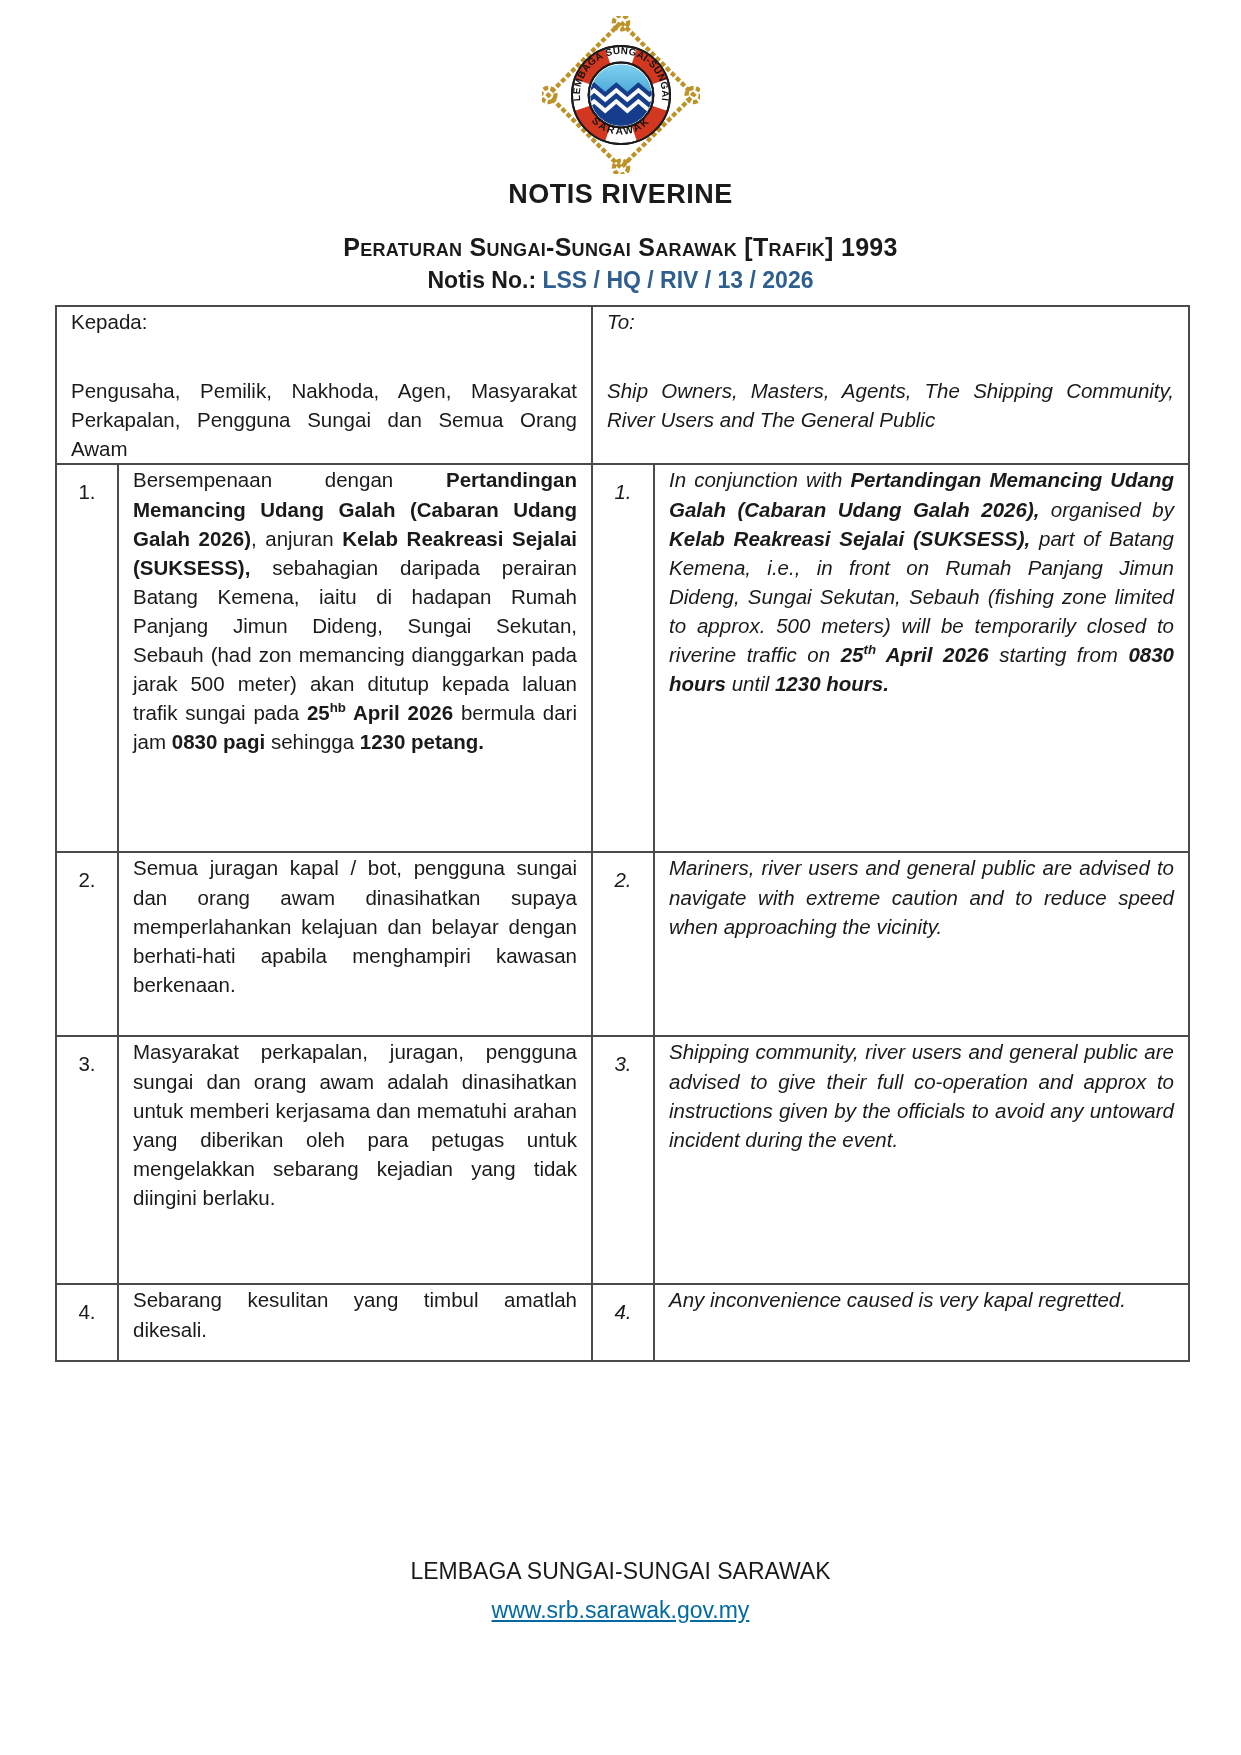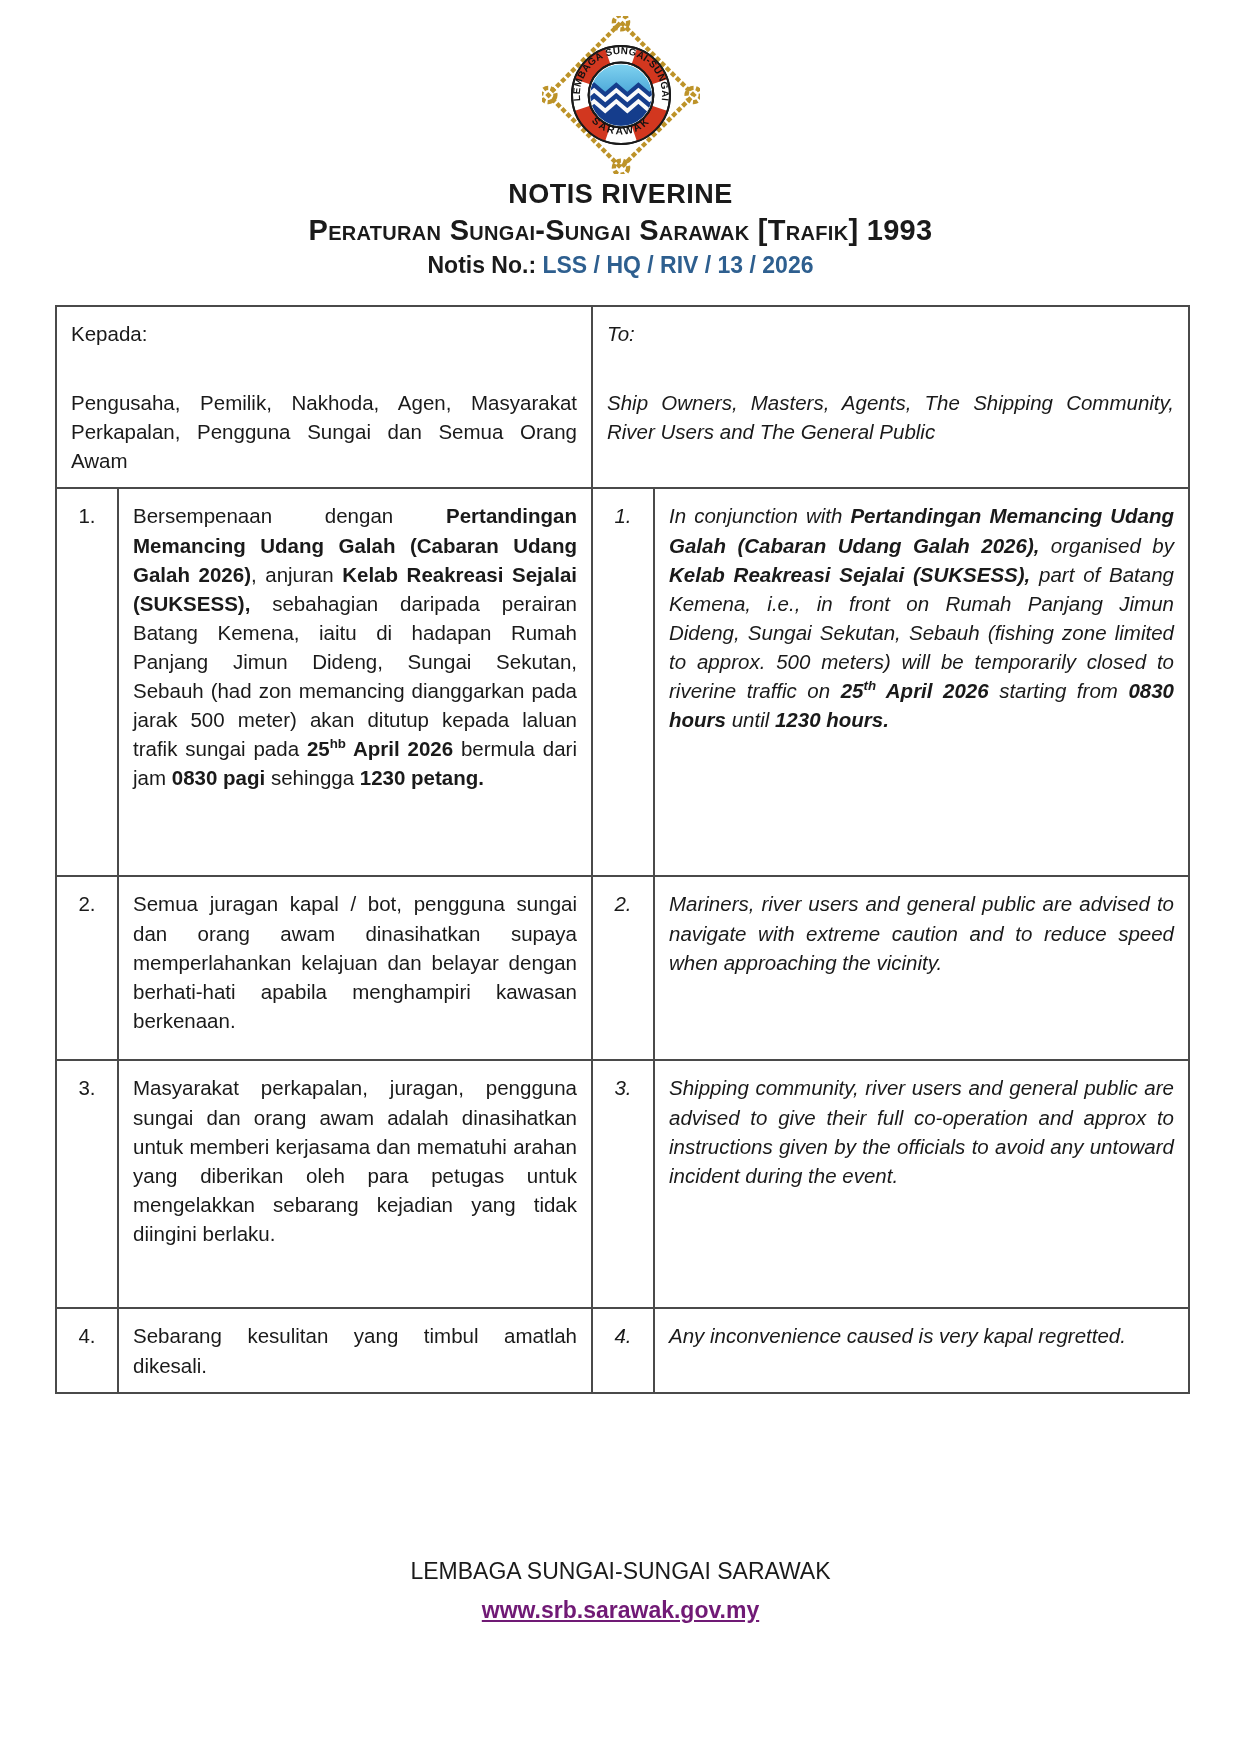--- a/index.html
+++ b/index.html
@@ -9,48 +9,48 @@
     margin:0 auto;
     background:#ffffff;
     font-family:"Liberation Sans","DejaVu Sans",sans-serif;
     color:#1a1a1a;
     overflow:hidden;
   }
   
   .logo-wrap{text-align:center;padding-top:16px;}
   .hdr{ text-align:center; line-height:1.25;}
   .hdr-title{font-size:27px;font-weight:bold;letter-spacing:.5px;}
-  .hdr-sub{font-size:29px;font-weight:bold;font-variant:small-caps;letter-spacing:.3px;margin-top:0;}
+  .hdr-sub{font-size:25px;font-weight:bold;font-variant:small-caps;letter-spacing:.3px;margin-top:20px;}
   .hdr-notis{font-size:23px;font-weight:bold;margin-top:3px;}
   .hdr-notis .no{color:#2E5F8F;}
   
   .tbl{
     position:absolute;left:55px;top:305px;width:1131px;
     border:2px solid #4a4a4a;
     font-size:20.5px;line-height:1.42;
   }
   .row{display:grid;border-bottom:2px solid #4a4a4a;}
   .row:last-child{border-bottom:none;}
   .row-addr{grid-template-columns:536px 1fr;min-height:154px;}
   .row-subject{min-height:110px;display:flex;align-items:center;justify-content:center;text-align:center;}
   .row-item{grid-template-columns:62px 474px 62px 1fr;}
-  .cell{padding:12px 14px;border-right:2px solid #4a4a4a;}
+  .cell{padding:0 14px;border-right:2px solid #4a4a4a;}
   .row .cell:last-child{border-right:none;}
   .num{text-align:center;padding:12px 4px;}
   .just{text-align:justify;}
   .en{font-style:italic;}
   .b{font-weight:bold;}
   sup{font-size:.65em;line-height:0;}
   .addr-label{margin-bottom:40px;}
   .subject{font-weight:bold;font-size:22.5px;line-height:1.55;}
   .h-r1{min-height:386px;} .h-r2{min-height:182px;} .h-r3{min-height:246px;} .h-r4{min-height:75px;}
   
   .footer{position:absolute;left:0;width:100%;top:1552px;text-align:center;line-height:1.7;font-size:23px;}
   .footer .sig{font-weight:bold;}
-  .footer a{color:#701a75;font-weight:bold;text-decoration:underline;}
+  .footer a{color:#0369a1;font-weight:normal;text-decoration:underline;}
   
   .logo-arc{font-family:"Liberation Sans",sans-serif;font-weight:bold;fill:#111;}
 </style>
 </head>
 <body>
 
 <div class="page">
 
   <div class="logo-wrap">
     <svg width="158" height="158" viewBox="0 0 200 200">

